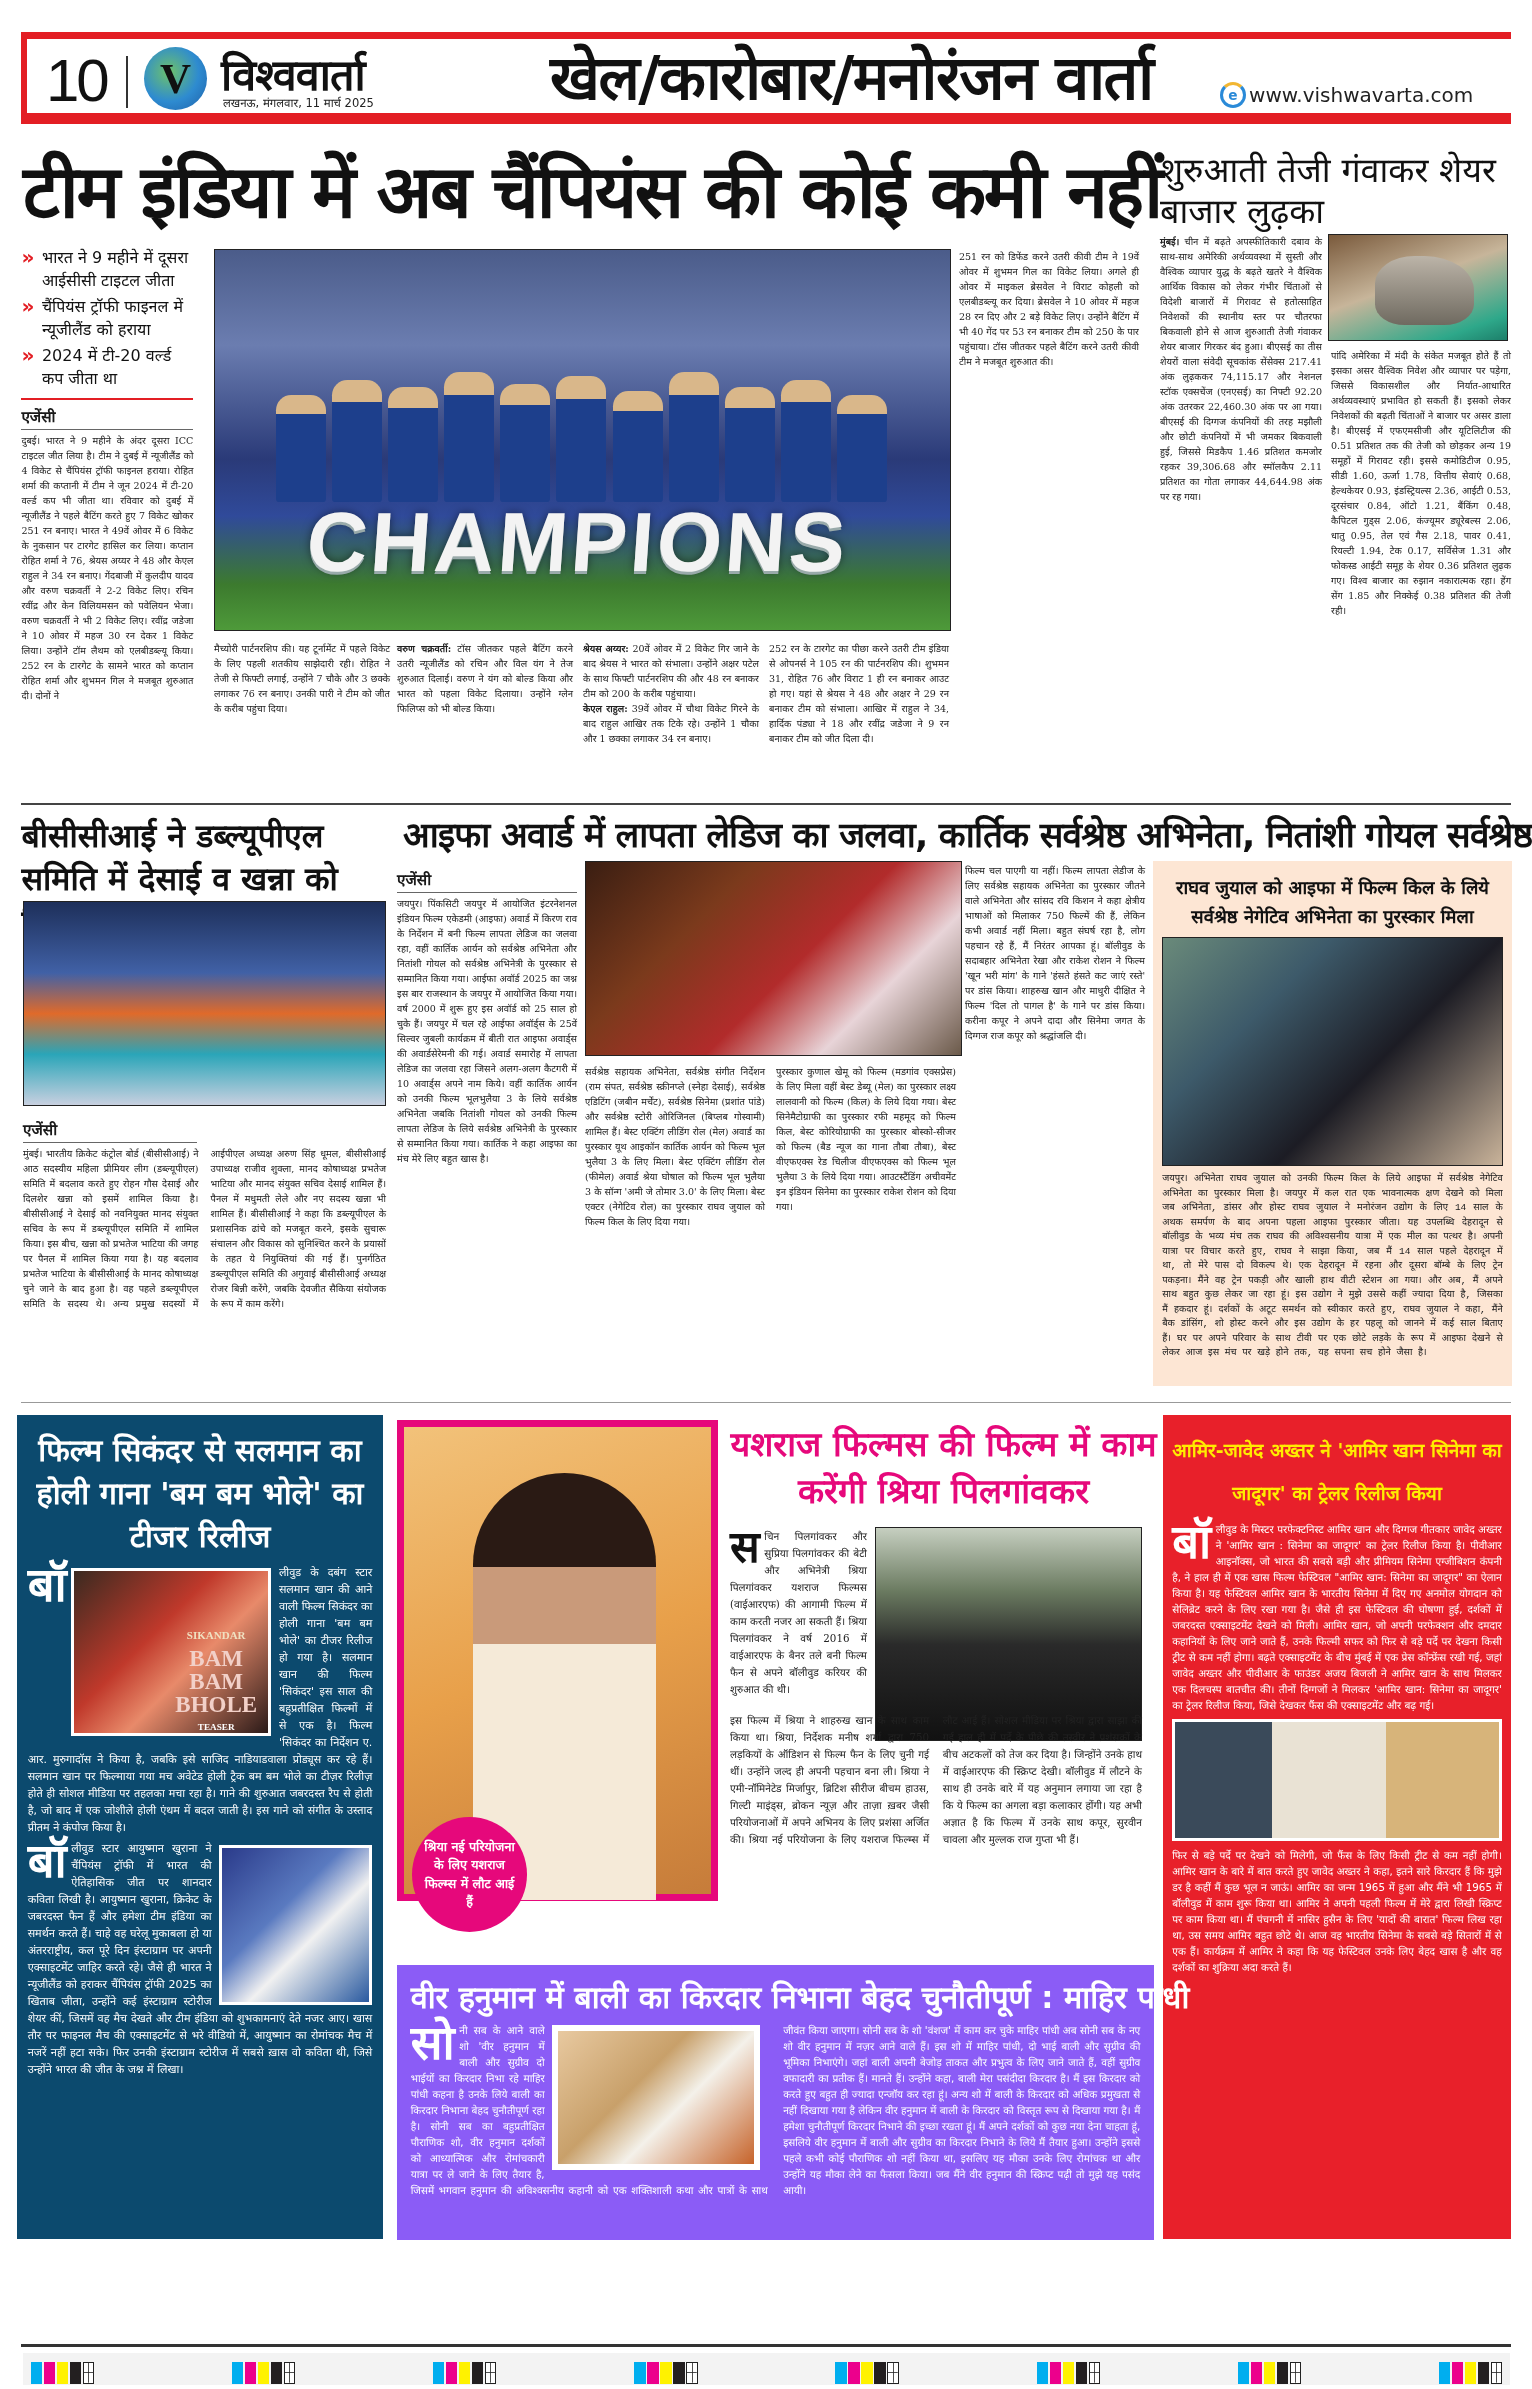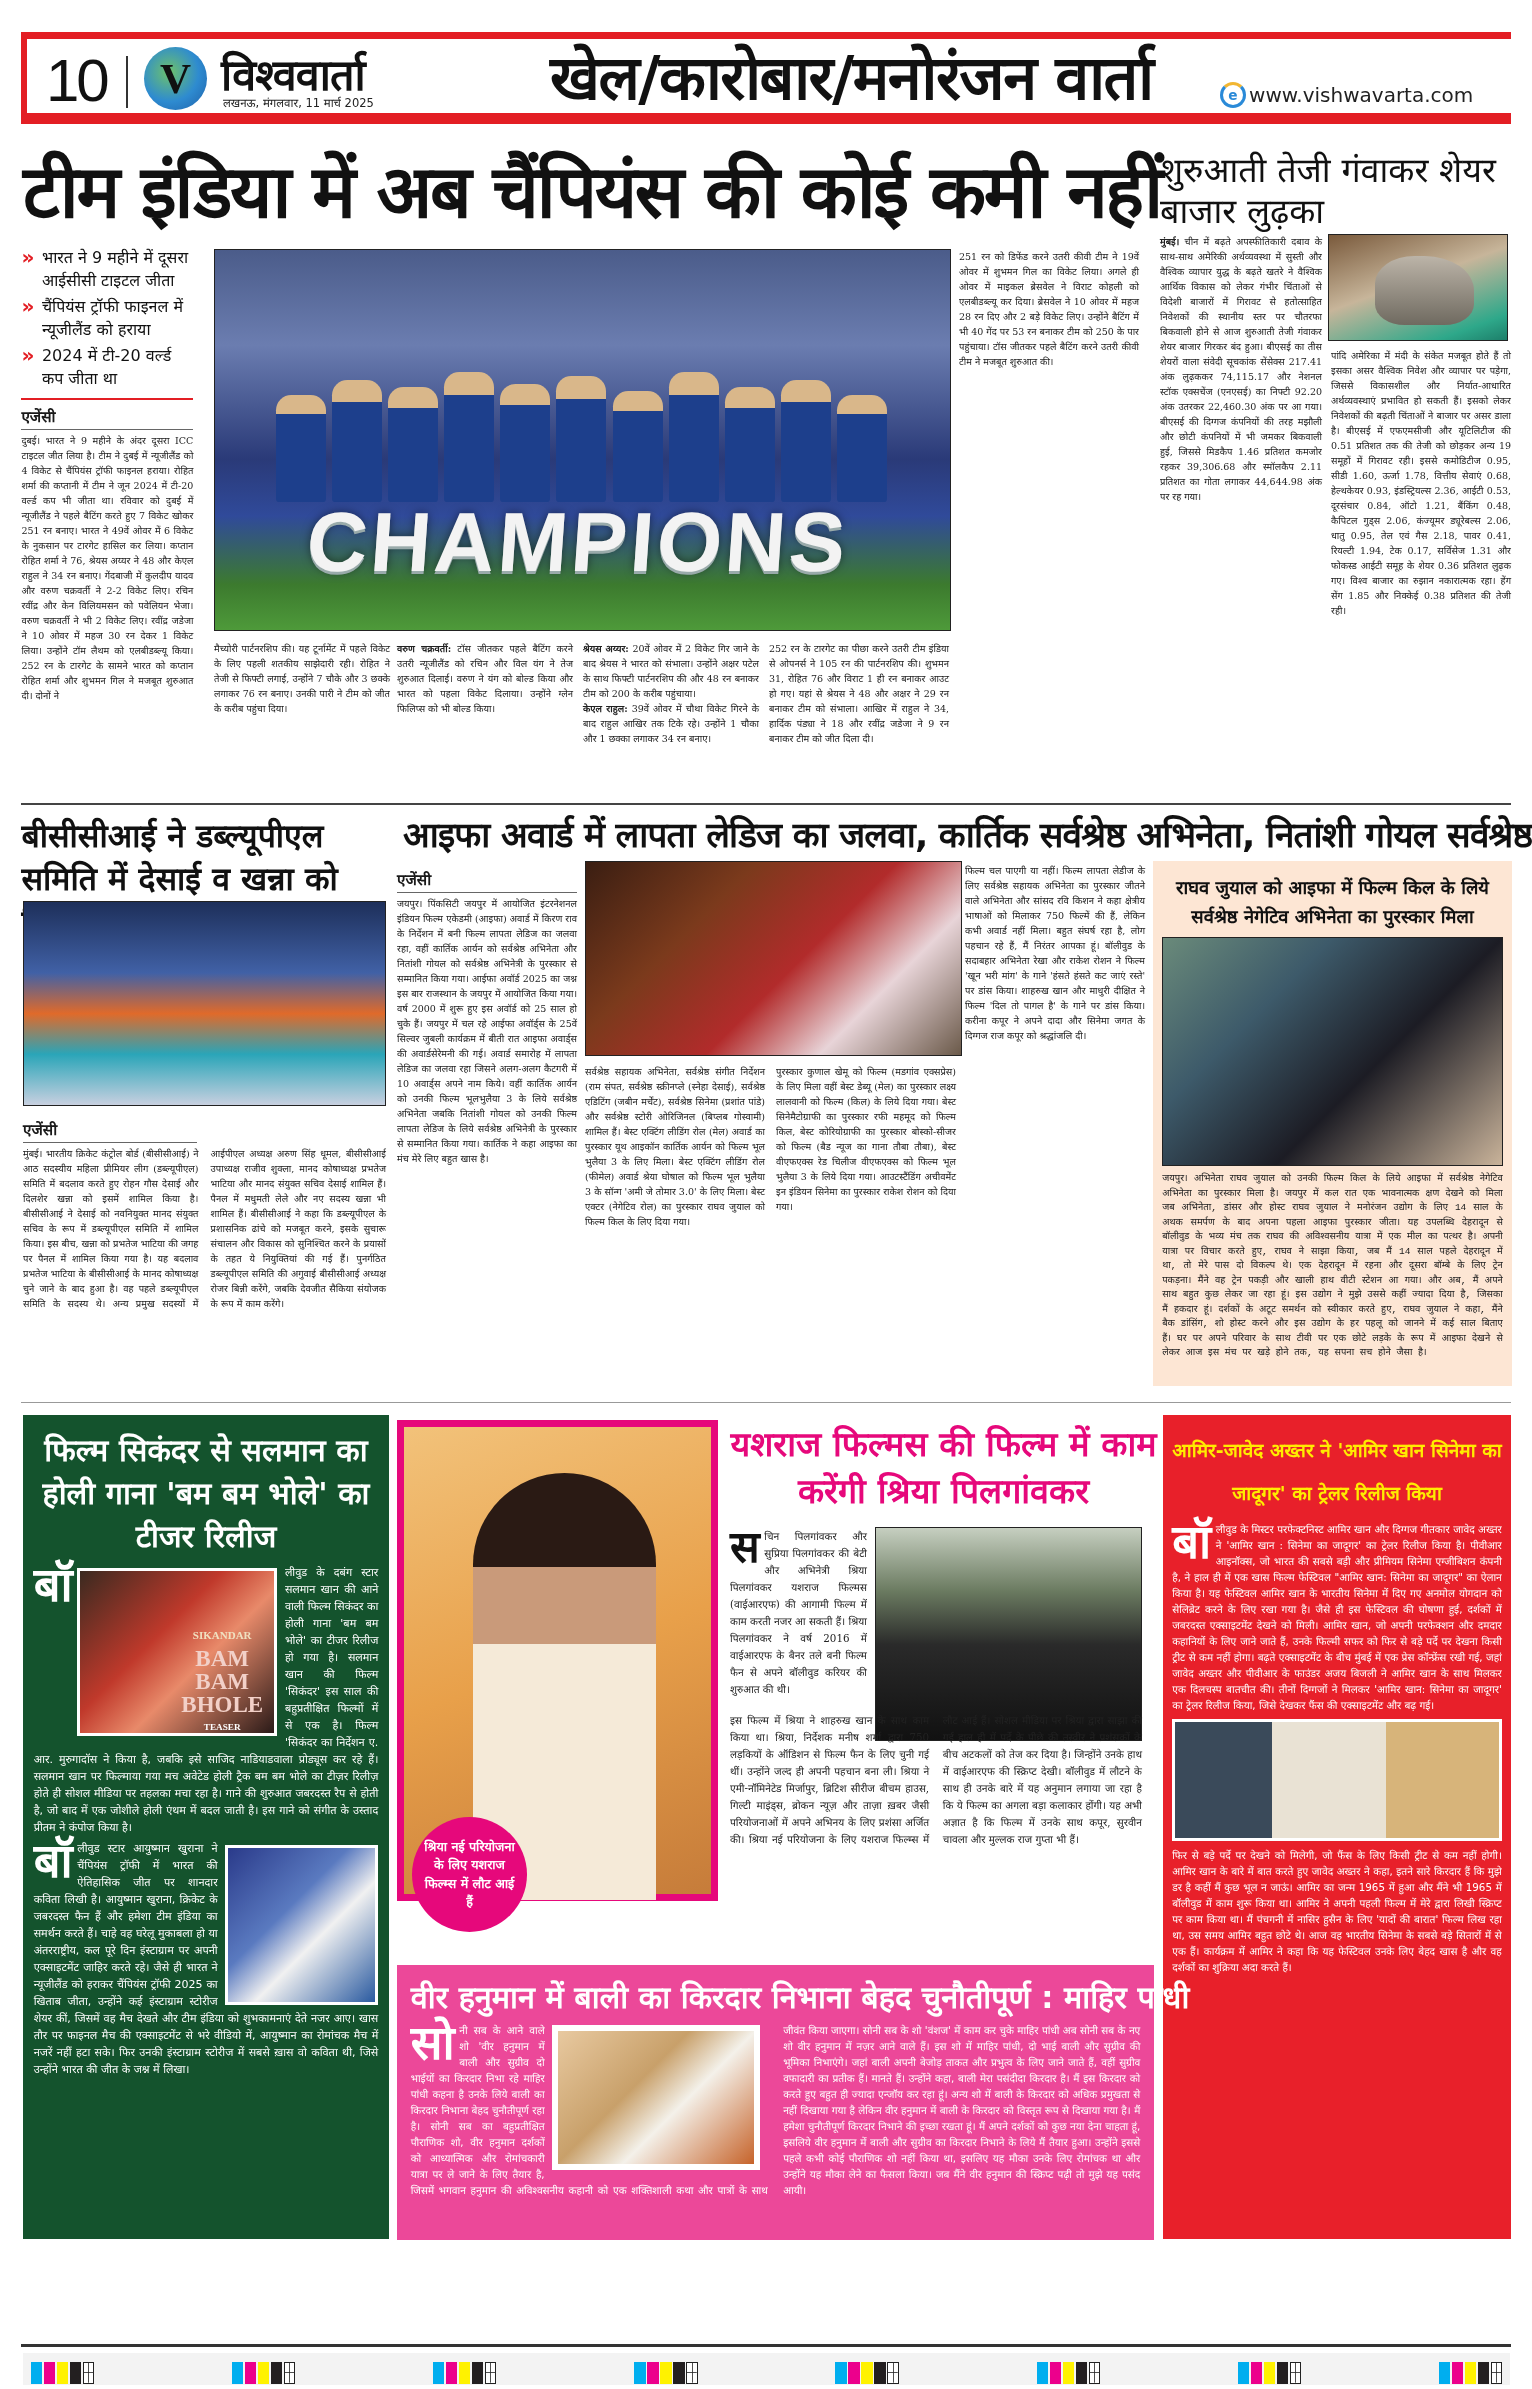--- a/index.html
+++ b/index.html
@@ -43,42 +43,42 @@
   .bcci-headline { left: 21.4px; top: 815px; width: 366px; font-size: 32px; line-height: 43px; font-weight: 700; color: #111; }
   .bcci-photo { left: 23px; top: 901px; width: 363px; height: 205px; background: linear-gradient(180deg, #1d2f5a 0%, #4161a6 35%, #e06a2a 55%, #2aa5b8 75%, #c8d0e0 100%); }
   .iifa-headline { left: 403px; top: 812px; font-size: 35px; font-weight: 700; color: #111; line-height: 46px; white-space: nowrap; letter-spacing: -0.8px; }
   .iifa-photo { left: 585px; top: 861px; width: 377px; height: 195px; background: linear-gradient(135deg, #3a1e12 0%, #7b3a1c 30%, #b22b2b 55%, #e8d4d8 75%, #6b5a4a 100%); }
   .raghav-box { left: 1153px; top: 861px; width: 359px; height: 525px; background: #fde6d4; }
   .raghav-title { font-size: 18.3px; font-weight: 700; color: #111; text-align: center; line-height: 29px; padding: 12.2px 7.6px 6.1px; }
   .raghav-photo { margin: 0 9.2px; height: 229px; background: linear-gradient(135deg, #6a8a7a 0%, #3d5a6a 30%, #1c1c24 60%, #c9b39a 100%); border: 1.5px solid #222; position: relative; }
   .raghav-text { font-size: 9.5px; line-height: 14.5px; padding: 6.1px 9.2px; color: #222; text-align: justify; font-family: Liberation Mono, monospace; }
 
   
-  .green-box { left: 23px; top: 1415px; width: 366px; height: 824px; background: #14532d; color: #fff; padding: 13.7px 10.7px; }
+  .green-box { left: 17px; top: 1415px; width: 366px; height: 824px; background: #0c4a6e; color: #fff; padding: 13.7px 10.7px; }
   .green-title { font-size: 30.5px; line-height: 43px; font-weight: 800; text-align: center; color: #fff; }
   .dropcap { float: left; font-size: 47px; line-height: 41px; font-weight: 800; margin-right: 4.6px; }
   .box-text { font-size: 11px; line-height: 17px; color: #fff; text-align: justify; }
   .salman-photo { float: left; width: 200px; height: 168px; margin: 4.6px 7.6px 4.6px 0; background: linear-gradient(135deg, #3a2a20 0%, #c0392b 40%, #e88a6a 60%, #2a1a18 100%); border: 3.1px solid #fff; position: relative; }
   .bam-text { position: absolute; right: 6.1px; top: 53px; color: #f2d0c8; font-size: 23px; font-weight: 900; font-family: "Liberation Serif", serif; line-height: 23px; text-align: center; }
 
   .pink-frame { left: 397px; top: 1420px; width: 321px; height: 481px; border: 7.6px solid #e6087b; background: linear-gradient(160deg, #f2c27a 0%, #e8a04a 50%, #c67c3a 100%); }
   .shriya-fig { position: absolute; left: 69px; top: 46px; width: 183px; height: 427px; background: linear-gradient(180deg, #2a1a14 0 22%, #c99a7a 22% 40%, #f5ead8 40% 100%); border-radius: 92px 92px 0 0; }
   .pink-bubble { left: 412px; top: 1817px; width: 115px; height: 115px; border-radius: 50%; background: #e6087b; color: #fff; font-size: 12.6px; line-height: 18.3px; text-align: center; display: flex; align-items: center; justify-content: center; padding: 9.2px; font-weight: 600; }
 
   .shriya-headline { left: 730px; top: 1421px; width: 427px; font-size: 34px; line-height: 47px; font-weight: 800; color: #e6087b; text-align: center; }
   .shriya-photo2 { left: 875px; top: 1527px; width: 267px; height: 214px; background: linear-gradient(180deg, #c6cfc0 0%, #6a7a60 30%, #2a2a2a 55%, #111 100%); border: 1.5px solid #222; }
   .shriya-text-a { left: 730px; top: 1528px; width: 137px; font-size: 10.3px; line-height: 17px; }
   .shriya-text-b { left: 730px; top: 1712px; width: 412px; font-size: 10.3px; line-height: 17px; column-count: 2; column-gap: 13.7px; }
   .dropcap-dark { float: left; font-size: 44px; line-height: 38px; font-weight: 800; margin-right: 4.6px; color: #111; }
 
   .red-box { left: 1163px; top: 1415px; width: 348px; height: 824px; background: #e8202a; color: #fff; padding: 13.7px 9.2px; }
   .red-title { font-size: 19px; line-height: 43px; font-weight: 800; color: #ffec00; text-align: center; }
   .aamir-photo { margin: 6.1px 0; height: 122px; background: linear-gradient(90deg, #3a4a5a 0 30%, #e9e2d4 30% 65%, #d7b47a 65% 100%); border: 3.1px solid #fff; }
 
-  .orange-box { left: 397px; top: 1965px; width: 757px; height: 275px; background: #ec4899; color: #fff; padding: 7.6px 13.7px; }
+  .orange-box { left: 397px; top: 1965px; width: 757px; height: 275px; background: #8b5cf6; color: #fff; padding: 7.6px 13.7px; }
   .orange-title { font-size: 30.5px; line-height: 49px; font-weight: 700; color: #fff; text-align: center; white-space: nowrap; }
   .mahir-photo { float: right; width: 208px; height: 145px; margin: 3.1px 7.6px 3.1px 7.6px; border: 6.1px solid #fff; background: linear-gradient(135deg, #e8c9a0 0%, #c8a06a 40%, #f4f1ea 60%, #c6632a 100%); }
 
   
   .footer-rule { left: 21.4px; top: 2344px; width: 1490px; height: 3.1px; background: #333; }
   .reg-strip { left: 23px; top: 2353px; width: 1487px; height: 32px; display: flex; justify-content: space-between; padding: 0 7.6px; background: #f3f3f3; }
   .reg-group { display: flex; gap: 1.5px; align-items: flex-end; padding-bottom: 1.5px; }
   .swatch { width: 11.5px; height: 21.4px; }
   .reg-mark { width: 11.5px; height: 21.4px; border: 0.8px solid #222; background: linear-gradient(#222,#222) center/100% 0.8px no-repeat, linear-gradient(#222,#222) center/0.8px 100% no-repeat, #fff; }
 </style>

